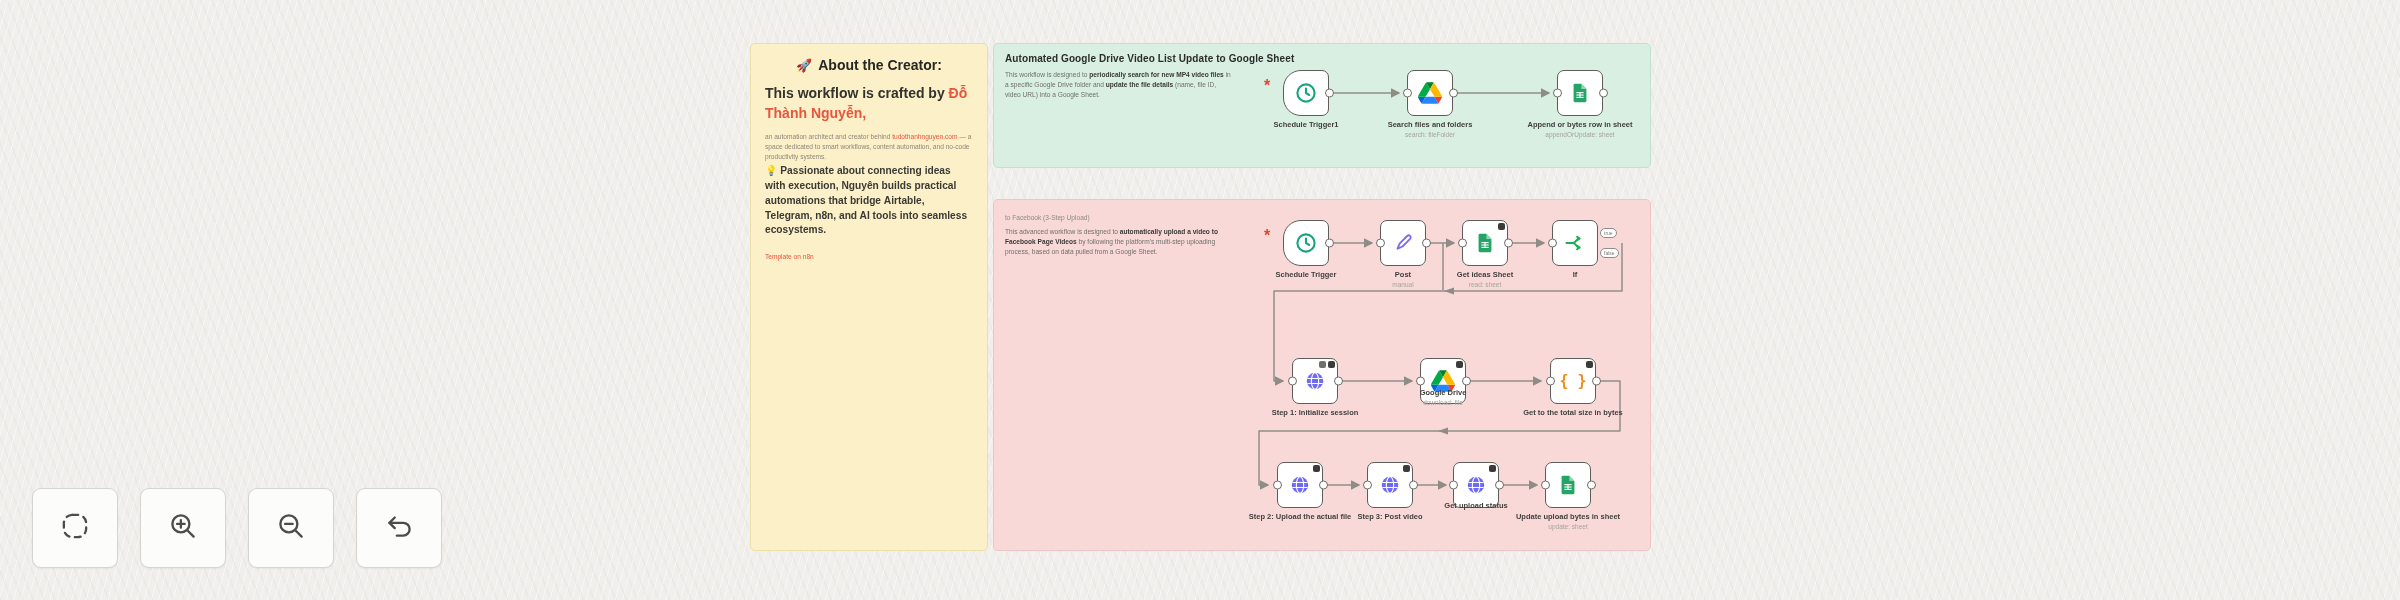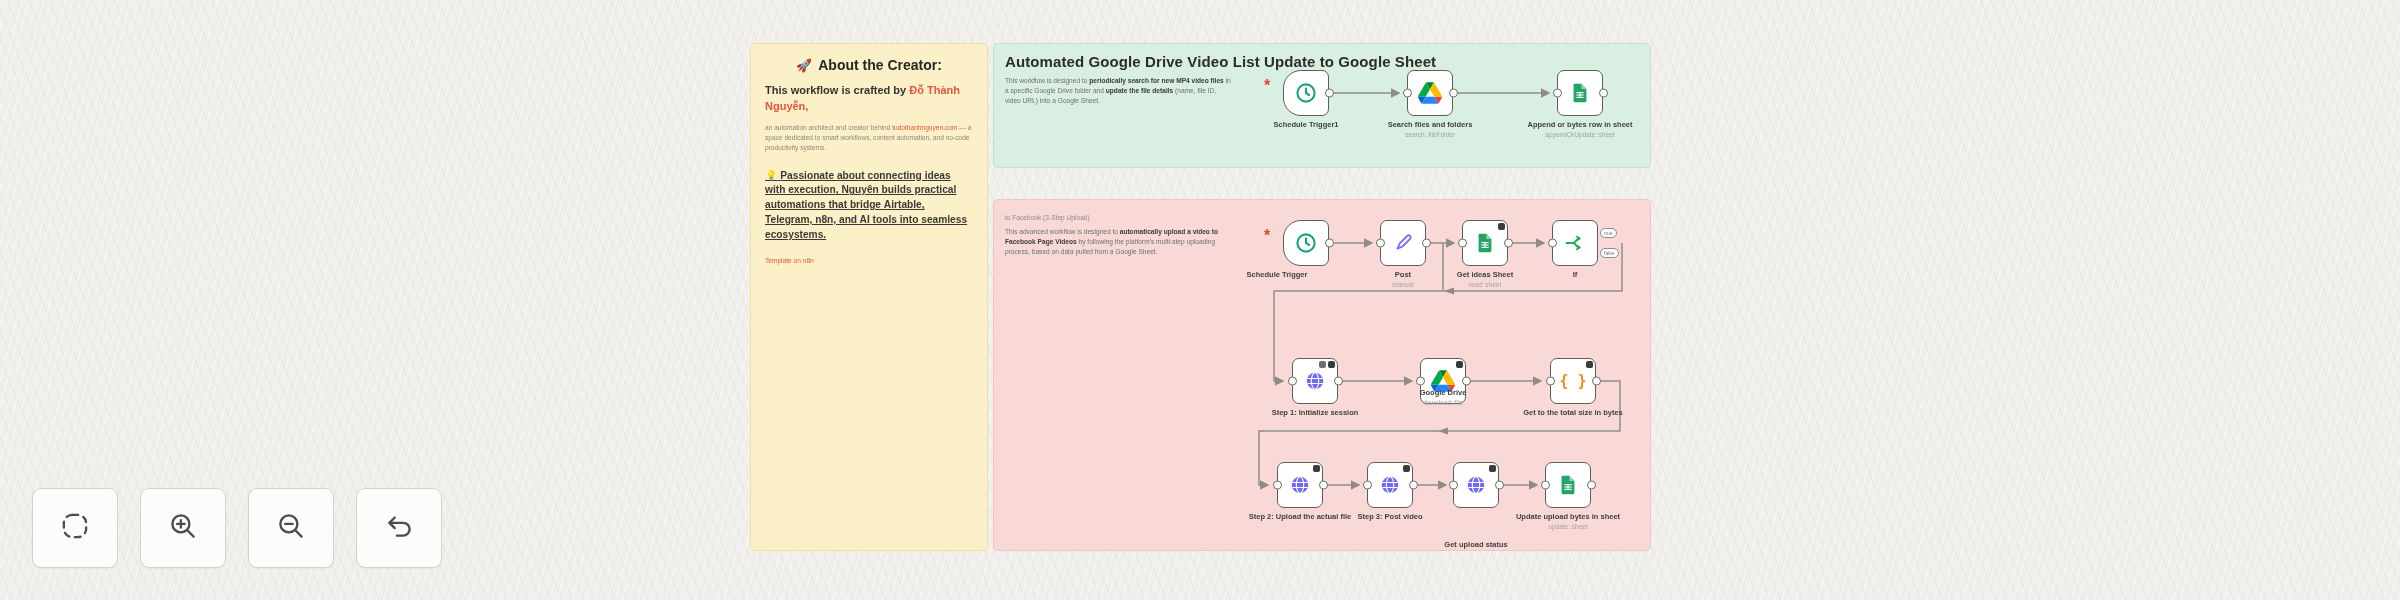--- a/index.html
+++ b/index.html
@@ -9,31 +9,31 @@
     background-color:#f1efec;
     background-image:
       repeating-linear-gradient(105deg, rgba(255,255,255,.45) 0 1px, transparent 1px 7px),
       repeating-linear-gradient(68deg, rgba(120,112,100,.045) 0 2px, transparent 2px 10px);
   }
   
   .note{position:absolute; border-radius:5px; box-sizing:border-box; z-index:1;}
   .note.yellow{left:750px; top:43px; width:238px; height:508px; background:#fcf0c9; border:1px solid #eddfa8; padding:13px 14px;}
   .note.green {left:993px; top:43px; width:658px; height:125px; background:#d8efe1; border:1px solid #c2e2cf; padding:9px 11px;}
   .note.pink  {left:993px; top:199px; width:658px; height:352px; background:#f8d9d8; border:1px solid #eec5c4; padding:9px 11px;}
-  .nt-title{font-size:15px; font-weight:700; color:#2c2c2a; letter-spacing:.1px;}
+  .nt-title{font-size:10px; font-weight:700; color:#2c2c2a; letter-spacing:.1px;}
   .nt-body{font-size:6.6px; line-height:1.55; color:#70706a; width:228px; margin:6px 0 0 0;}
   .nt-body b{color:#3a3a36;}
   .nt-sub{font-size:6.6px; color:#8b8b85; margin:5px 0 0 0;}
   .red{color:#e8553e;}
   
   .y-title{font-size:14px; font-weight:800; color:#262624; display:flex; gap:6px; align-items:center; justify-content:center;}
   .y-title .emj{font-size:13px;}
-  .y-p1{font-size:11px; font-weight:700; color:#33322f; line-height:1.45; margin:10px 0 0 0;}
+  .y-p1{font-size:14px; font-weight:700; color:#33322f; line-height:1.45; margin:10px 0 0 0;}
   .y-p2{font-size:6.6px; color:#8d8779; line-height:1.55; margin:8px 0 0 0;}
-  .y-p3{font-size:10.2px; font-weight:600; color:#3a3935; line-height:1.45; margin:15px 0 0 0;text-decoration:underline;}
+  .y-p3{font-size:10.2px; font-weight:600; color:#3a3935; line-height:1.45; margin:2px 0 0 0;}
   .y-p4{font-size:12px; font-weight:600; color:#33322f; line-height:1.5; margin:16px 0 0 0;}
   .y-foot{font-size:6.6px; margin:15px 0 0 0;}
   .emj.rocket{color:#e8553e;} .emj.bulb{color:#f0b43c; font-size:10px;} .emj.star{color:#3bb24a; font-size:11px;}
   .it{font-style:italic;}
   
   .node{position:absolute; width:46px; height:46px; background:#ffffff; border:1.7px solid #5d5d5a;
         border-radius:7px; box-sizing:border-box; display:flex; align-items:center; justify-content:center; z-index:3;}
   .node.trigger{border-radius:18px 7px 7px 18px;}
   .node .icon{display:flex; align-items:center; justify-content:center;}
   .port{position:absolute; width:7px; height:7px; background:#fff; border:1.4px solid #6d6d69; border-radius:50%; top:50%; transform:translateY(-50%); z-index:4;}
@@ -156,21 +156,21 @@
 
   <div class="node trigger" style="left:1283px;top:220px">
     <span class="icon">
       <svg width="24" height="24" viewBox="0 0 24 24">
           <circle cx="12" cy="12" r="8.6" fill="none" stroke="#18a57b" stroke-width="2.1"></circle>
           <path d="M12 7.5 V12 l3.2 2" fill="none" stroke="#18a57b" stroke-width="2.1" stroke-linecap="round"></path>
         </svg>
     </span>
     <span class="port out"></span>
   </div>
-  <div class="n-label" style="left:1222px;top:270px"><span>Schedule Trigger</span></div>
+  <div class="n-label" style="left:1251px;top:270px"><span>Schedule Trigger</span></div>
 
   <div class="node" style="left:1380px;top:220px">
     <span class="icon">
       <svg width="22" height="22" viewBox="0 0 24 24">
           <path d="M6 18.2 8.3 12.6 16.8 4.1a2.3 2.3 0 0 1 3.2 3.2 L11.5 15.8 6 18.2z" fill="none" stroke="#7c6cf5" stroke-width="2" stroke-linejoin="round"></path>
         </svg>
     </span>
     <span class="port in"></span>
     <span class="port out"></span>
   </div>
@@ -292,21 +292,21 @@
           <circle cx="12" cy="12" r="9" fill="#6e6af6"></circle>
           <g stroke="#fff" stroke-width="1.2" fill="none">
             <ellipse cx="12" cy="12" rx="4" ry="9"></ellipse>
             <path d="M3.6 9.3 h16.8 M3.6 14.7 h16.8"></path>
           </g>
         </svg>
     </span>
     <span class="port in"></span>
     <span class="port out"></span>
   </div>
-  <div class="n-label" style="left:1421px;top:540px"><span>Get upload status</span></div>
+  <div class="n-label" style="left:1421px;top:501px"><span>Get upload status</span></div>
 
   <div class="node" style="left:1545px;top:462px">
     <span class="icon">
       <svg width="22" height="22" viewBox="0 0 24 24">
           <path fill="#23a566" d="M6.5 2A1.5 1.5 0 0 0 5 3.5v17A1.5 1.5 0 0 0 6.5 22h11a1.5 1.5 0 0 0 1.5-1.5V7.5L13.5 2z"></path>
           <path fill="#8fd6b4" d="M13.5 2 19 7.5h-5.5z"></path>
           <g fill="#fff">
             <rect x="8" y="11" width="8" height="1.2"></rect>
             <rect x="8" y="13.6" width="8" height="1.2"></rect>
             <rect x="8" y="16.2" width="8" height="1.2"></rect>

